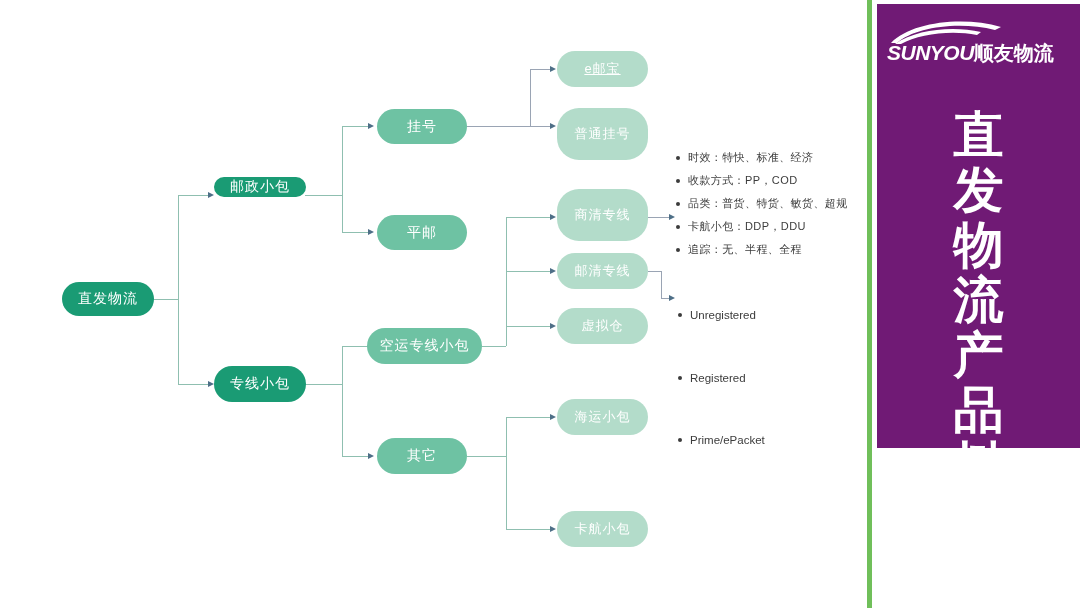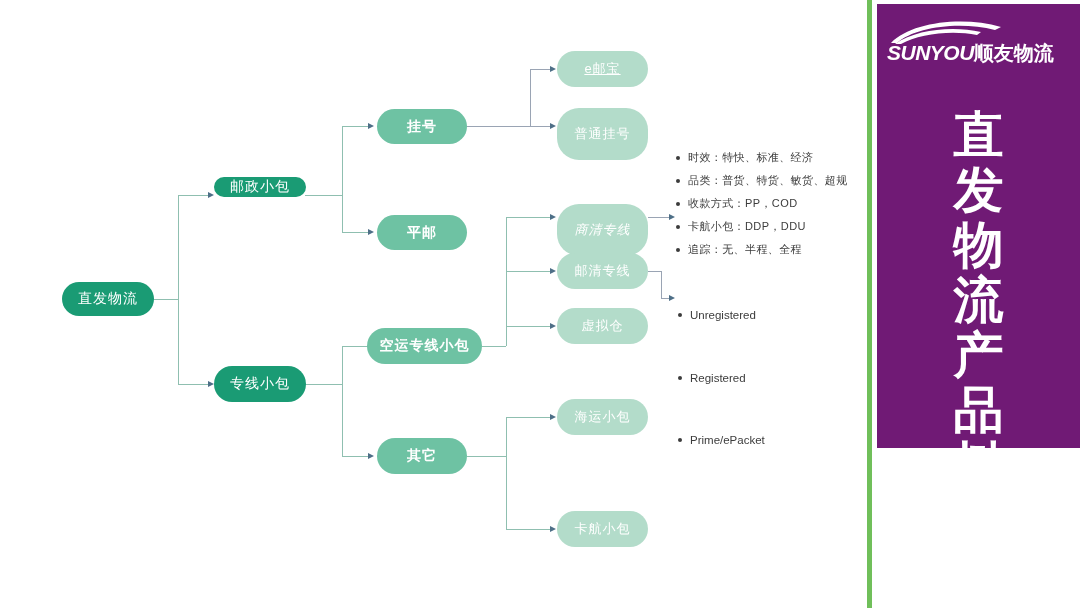--- a/index.html
+++ b/index.html
@@ -93,21 +93,20 @@
     letter-spacing: 1px;
     white-space: nowrap;
   }
   .node.dark {
     background: #1a9b74;
     font-size: 14px;
   }
   .node.mid {
     background: #6ec2a3;
     font-size: 14px;
-    font-weight: bold;
   }
   .node.light {
     background: #b3dcca;
     font-size: 13px;
     color: #ffffff;
   }
 
   
   .hline {
     position: absolute;
@@ -247,21 +246,21 @@
   </div>
 
   <div class="node light" style="left:557px; top:51px; width:91px; height:36px;text-decoration:underline;">
     <span>e邮宝</span>
   </div>
 
   <div class="node light" style="left:557px; top:108px; width:91px; height:52px;">
     <span>普通挂号</span>
   </div>
 
-  <div class="node light" style="left:557px; top:204px; width:91px; height:52px;font-style:italic;">
+  <div class="node light" style="left:557px; top:189px; width:91px; height:52px;">
     <span>商清专线</span>
   </div>
 
   <div class="node light" style="left:557px; top:253px; width:91px; height:36px;">
     <span>邮清专线</span>
   </div>
 
   <div class="node light" style="left:557px; top:308px; width:91px; height:36px;">
     <span>虚拟仓</span>
   </div>
@@ -269,22 +268,22 @@
   <div class="node light" style="left:557px; top:399px; width:91px; height:36px;">
     <span>海运小包</span>
   </div>
 
   <div class="node light" style="left:557px; top:511px; width:91px; height:36px;">
     <span>卡航小包</span>
   </div>
 
   <div class="bullets" id="bullets-a" style="left:676px; top:146px;">
     <div class="bullet">时效：特快、标准、经济</div>
+    <div class="bullet">收款方式：PP，COD</div>
     <div class="bullet">品类：普货、特货、敏货、超规</div>
-    <div class="bullet">收款方式：PP，COD</div>
     <div class="bullet">卡航小包：DDP，DDU</div>
     <div class="bullet">追踪：无、半程、全程</div>
   </div>
 
   <div class="bullets" id="bullets-b" style="left:678px; top:264px;">
     <div class="bullet">Unregistered</div>
     <div class="bullet">Registered</div>
     <div class="bullet">Prime/ePacket</div>
   </div>
 

